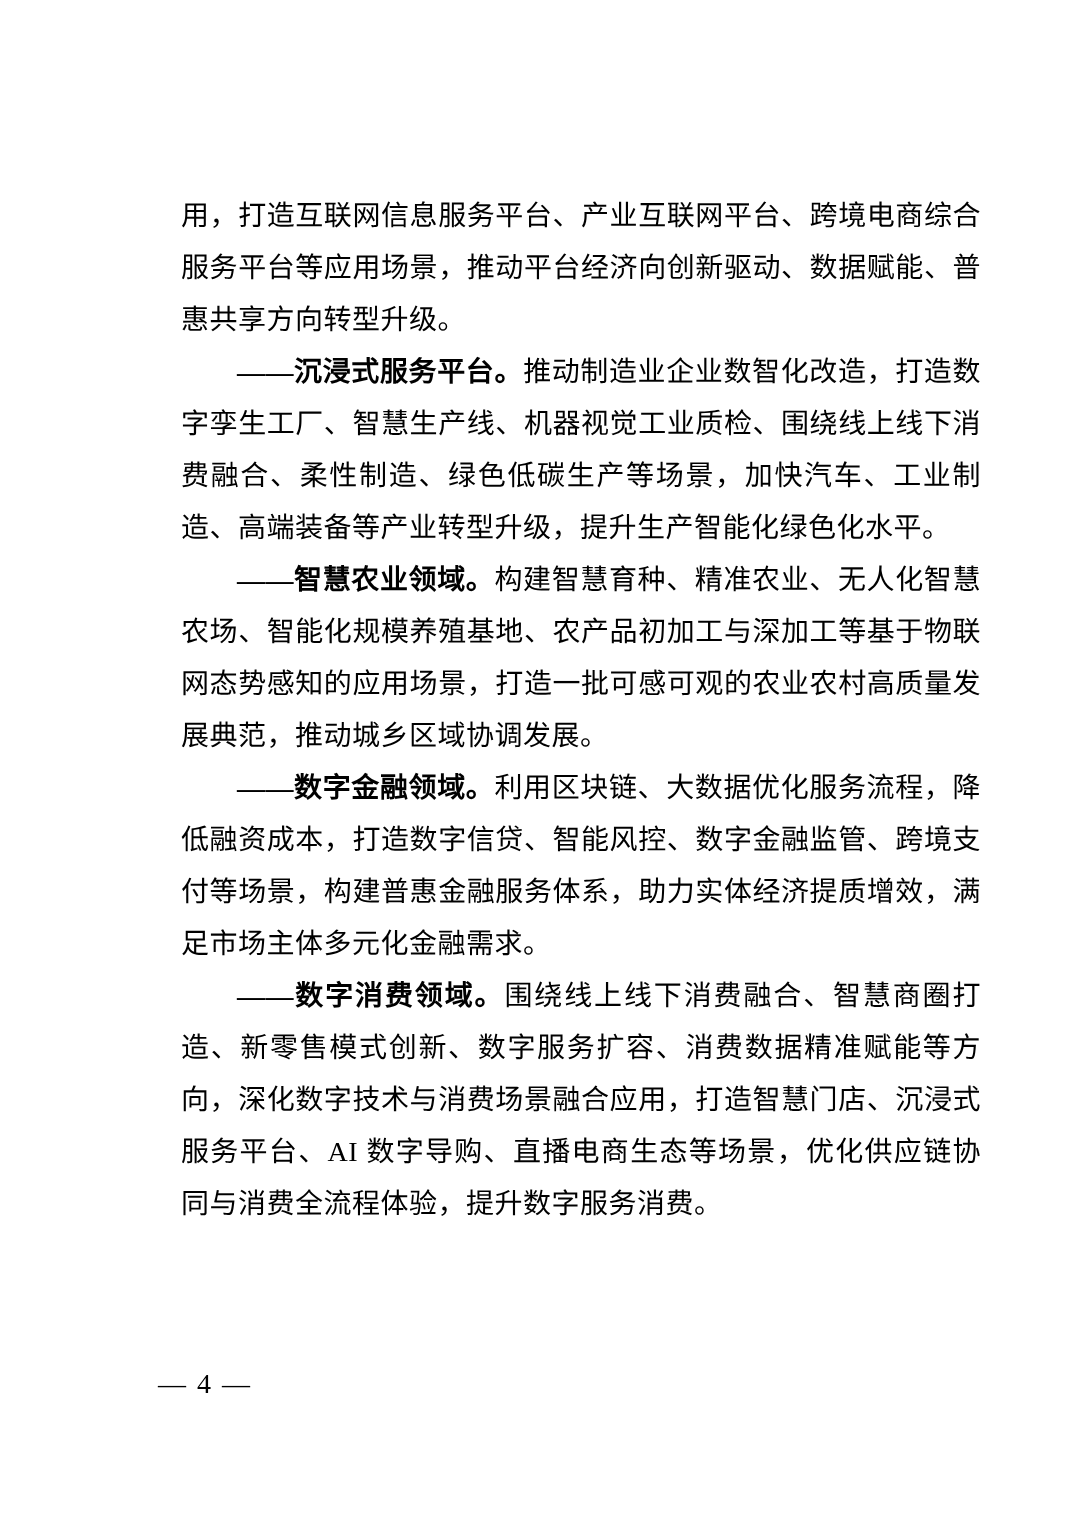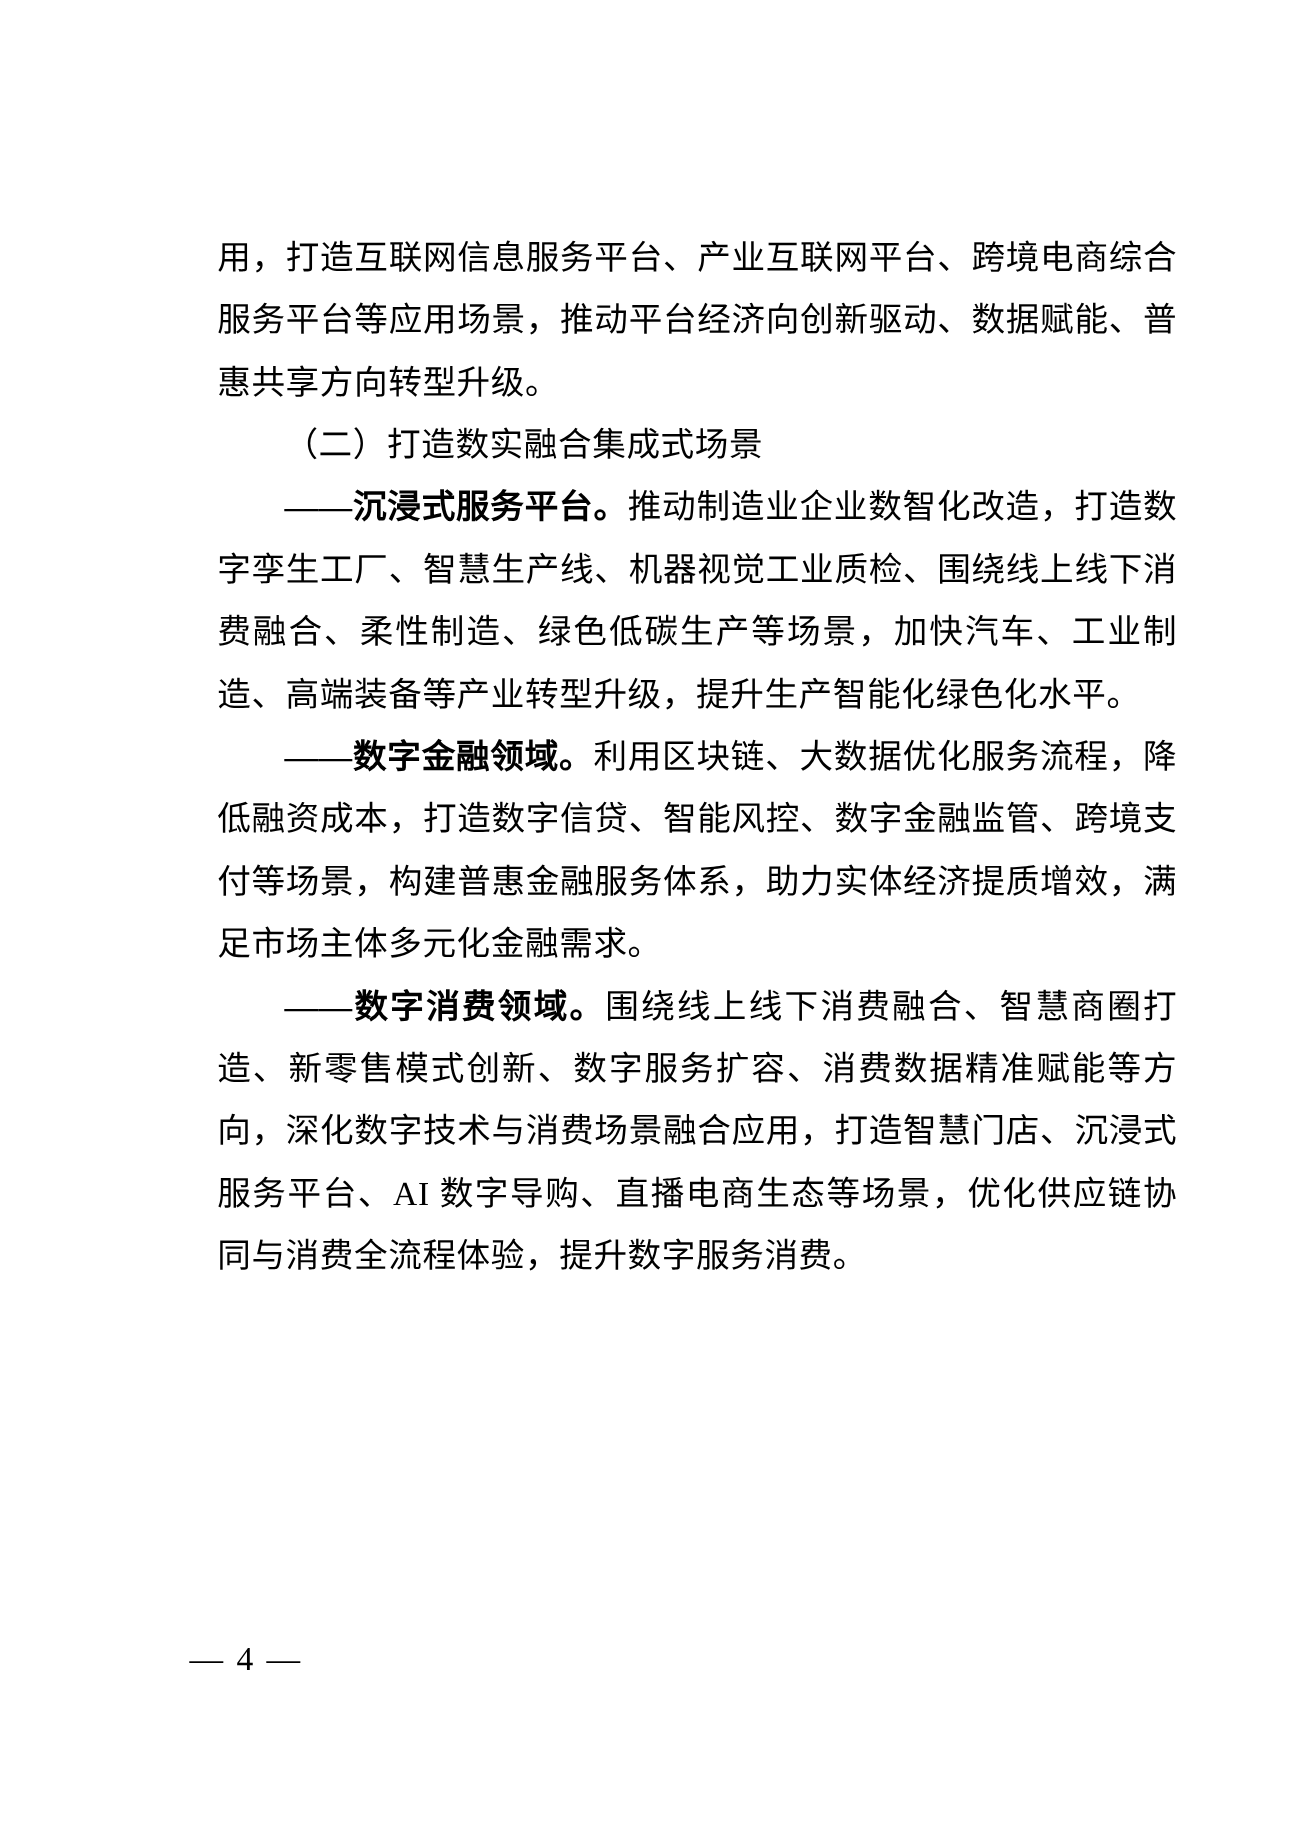--- a/index.html
+++ b/index.html
@@ -55,26 +55,28 @@
 </style>
 </head>
 <body>
 
 <div class="page">
 
   <main class="text-block">
 
     <p class="body-para">用，打造互联网信息服务平台、产业互联网平台、跨境电商综合服务平台等应用场景，推动平台经济向创新驱动、数据赋能、普惠共享方向转型升级。</p>
 
-    <p class="subsection-heading">（二）打造数实融合集成式场景</p>
 
     <p class="body-para para-indent">
       <span class="item-lead">——沉浸式服务平台。</span><span>推动制造业企业数智化改造，打造数字孪生工厂、智慧生产线、机器视觉工业质检、围绕线上线下消费融合、柔性制造、绿色低碳生产等场景，加快汽车、工业制造、高端装备等产业转型升级，提升生产智能化绿色化水平。</span>
     </p>
 
+    <p class="body-para para-indent">
+      <span class="item-lead">——智慧农业领域。</span><span>构建智慧育种、精准农业、无人化智慧农场、智能化规模养殖基地、农产品初加工与深加工等基于物联网态势感知的应用场景，打造一批可感可观的农业农村高质量发展典范，推动城乡区域协调发展。</span>
+    </p>
 
     <p class="body-para para-indent">
       <span class="item-lead">——数字金融领域。</span><span>利用区块链、大数据优化服务流程，降低融资成本，打造数字信贷、智能风控、数字金融监管、跨境支付等场景，构建普惠金融服务体系，助力实体经济提质增效，满足市场主体多元化金融需求。</span>
     </p>
 
     <p class="body-para para-indent">
       <span class="item-lead">——数字消费领域。</span><span>围绕线上线下消费融合、智慧商圈打造、新零售模式创新、数字服务扩容、消费数据精准赋能等方向，深化数字技术与消费场景融合应用，打造智慧门店、沉浸式服务平台、AI 数字导购、直播电商生态等场景，优化供应链协同与消费全流程体验，提升数字服务消费。</span>
     </p>
 
   </main>

